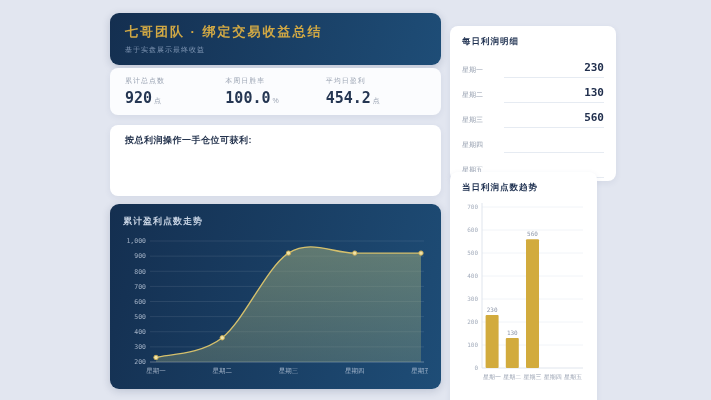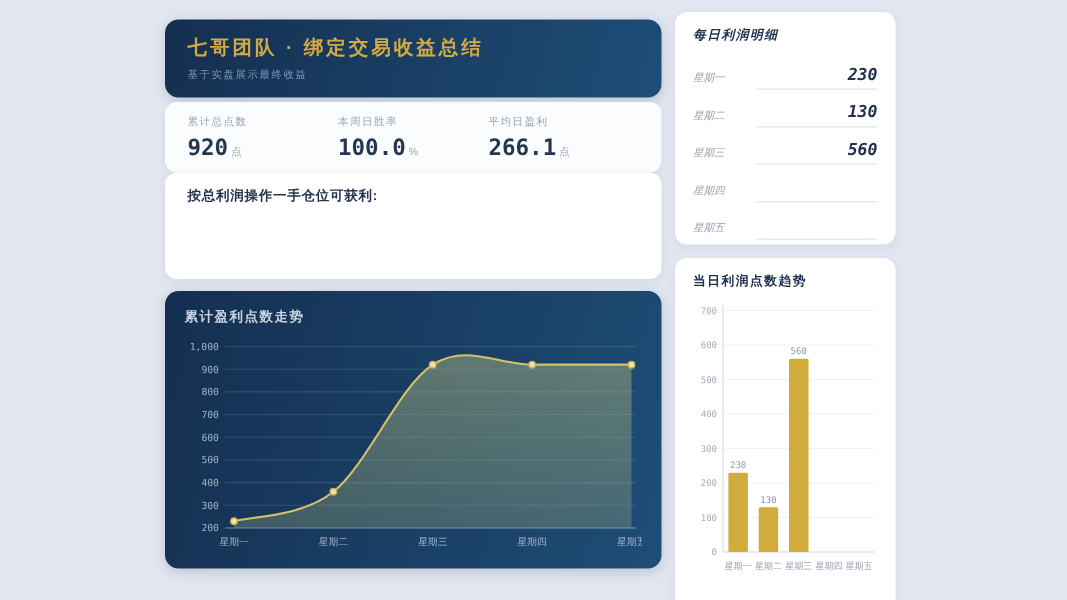--- a/index.html
+++ b/index.html
@@ -23,32 +23,32 @@
   
   #main-col{position:absolute;left:110px;top:13px;width:331px;border-radius:18px;}
   #header-card{height:52px;padding:10px 15px;}
   #page-title{font-size:13px;font-weight:700;color:#d2a944;letter-spacing:2px;}
   #page-subtitle{font-size:7px;color:#7e95b3;margin-top:4px;letter-spacing:1px;}
   #stats-card{margin-top:3px;height:47px;padding:8px 15px 6px;display:flex;background:#fbfcfe;}
   .stat{flex:1;}
   .stat-label{font-size:7px;color:#9aa3b2;letter-spacing:1px;}
   .stat-value{font-family:"DejaVu Sans Mono",monospace;font-size:15px;font-weight:700;color:#253652;margin-top:3px;}
   .stat-unit{font-size:7px;color:#9aa3b2;font-weight:400;margin-left:2px;font-family:"Liberation Sans",sans-serif;}
-  #profit-card{height:71px;padding:9px 15px 6px;}
+  #profit-card{margin-top:10px;height:71px;padding:9px 15px 6px;}
   #profit-heading{font-size:9px;font-weight:700;color:#26354f;letter-spacing:.5px;}
   #profit-center{text-align:center;margin-top:3px;}
   #profit-label{font-size:7px;color:#9aa3b2;letter-spacing:1px;}
   #profit-value-row{margin-top:1px;}
   #profit-value{font-family:"DejaVu Sans Mono",monospace;font-size:22px;font-weight:700;color:#cfa53f;letter-spacing:1px;}
   #profit-currency{font-size:9px;color:#8a93a6;margin-left:4px;}
   #line-chart-card{margin-top:8px;height:185px;padding:11px 13px 4px;}
   #line-chart-title{font-size:9px;font-weight:700;color:#c6d2e2;letter-spacing:1px;}
   #line-svg{display:block;margin-top:3px;}
   
-  #detail-card{position:absolute;left:450px;top:8px;width:147px;height:155px;padding:10px 12px 6px;font-style:italic;}
+  #detail-card{position:absolute;left:450px;top:26px;width:166px;height:155px;padding:10px 12px 6px;}
   .panel-title{font-size:8.5px;font-weight:700;color:#1e3050;letter-spacing:1px;}
   #detail-rows{margin-top:5px;}
   .detail-row{display:flex;align-items:flex-end;height:25px;}
   .detail-row-label{font-size:7px;color:#97a0b0;width:42px;padding-bottom:3px;}
   .detail-row-line{flex:1;border-bottom:1px solid #e6ebf2;text-align:right;
     font-family:"DejaVu Sans Mono",monospace;font-size:11px;font-weight:700;color:#22304e;
     padding-bottom:2px;min-height:14px;}
   #bar-card{position:absolute;left:450px;top:172px;width:147px;height:270px;padding:10px 10px 4px 12px;}
   #bar-svg{display:block;margin-top:3px;}
   svg text{font-family:"Liberation Sans",sans-serif;}
@@ -68,21 +68,21 @@
     <div class="stat">
       <div class="stat-label">累计总点数</div>
       <div class="stat-value"><span>920</span><span class="stat-unit">点</span></div>
     </div>
     <div class="stat">
       <div class="stat-label">本周日胜率</div>
       <div class="stat-value"><span>100.0</span><span class="stat-unit">%</span></div>
     </div>
     <div class="stat">
       <div class="stat-label">平均日盈利</div>
-      <div class="stat-value"><span>266.1</span><span class="stat-unit">点</span></div>
+      <div class="stat-value"><span>454.2</span><span class="stat-unit">点</span></div>
     </div>
   </div>
 
   <div id="profit-card" class="light-card">
     <div id="profit-heading">按总利润操作一手仓位可获利:</div>
   </div>
 
   <div id="line-chart-card" class="dark-card">
     <div id="line-chart-title">累计盈利点数走势</div>
     <svg id="line-svg" width="305" height="150" viewBox="0 0 305 150">

